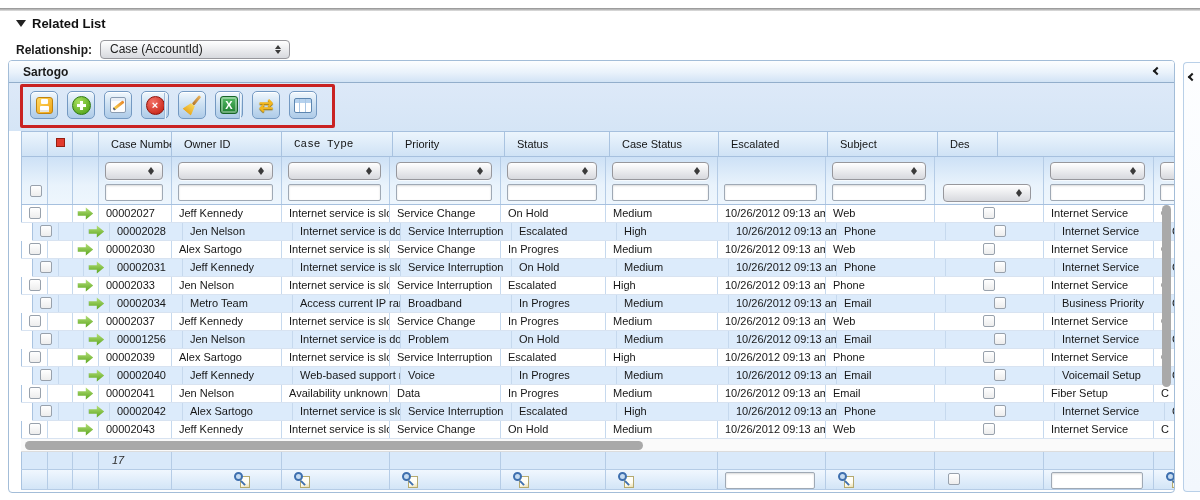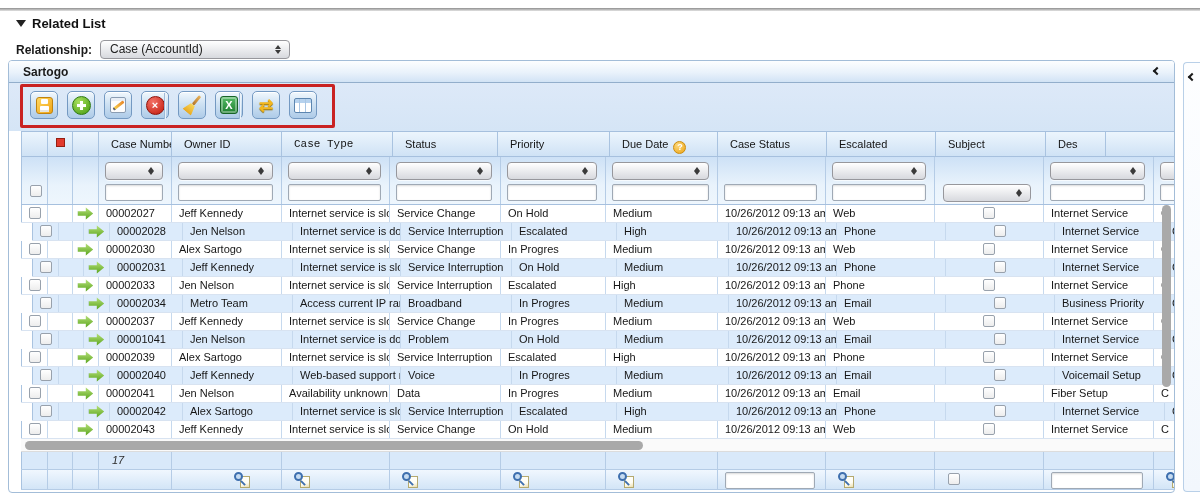--- a/index.html
+++ b/index.html
@@ -211,23 +211,22 @@
   </div>
 
   <div class="grid-viewport">
     <div class="grid-row ghead">
         <div class="gcell first-border" style="width: 27px;"></div>
         <div class="gcell" style="width: 25px; text-align: center; padding-left: 0px;"><span class="red-flag-icon"></span></div>
         <div class="gcell" style="width: 26px;"></div>
         <div class="gcell" style="width: 73px;"><span>Case Number</span></div>
         <div class="gcell" style="width: 110px;"><span>Owner ID</span></div>
         <div class="gcell" style="width: 111px; font-family: Liberation Mono, monospace;"><span>Case Type</span></div>
+        <div class="gcell" style="width: 112px;"><span>Priority</span></div>
         <div class="gcell" style="width: 105px;"><span>Status</span></div>
-        <div class="gcell" style="width: 112px;"><span>Priority</span></div>
-        <div class="gcell" style="width: 108px;"><span>Due Date</span><span class="help-icon">?</span></div>
         <div class="gcell" style="width: 109px;"><span>Case Status</span></div>
         <div class="gcell" style="width: 109px;"><span>Escalated</span></div>
         <div class="gcell" style="width: 110px;"><span>Subject</span></div>
         <div class="gcell" style="width: 60px;"><span>Des</span></div>
       </div>
     <div class="grid-row gfilter">
         <div class="gcell first-border" style="width: 27px;">
           <span class="checkbox f-check"></span>
         </div>
         <div class="gcell" style="width: 25px;"></div>
@@ -403,21 +402,21 @@
           <div class="gcell" style="width: 108px;">10/26/2012 09:13 am</div>
           <div class="gcell" style="width: 109px;">Web</div>
           <div class="gcell cell-center" style="width: 109px;"><span class="checkbox"></span></div>
           <div class="gcell" style="width: 110px;">Internet Service</div>
           <div class="gcell" style="width: 60px;">C</div>
         </div>
         <div class="grid-row drow alt">
           <div class="gcell first-border cell-center" style="width: 27px;"><span class="checkbox"></span></div>
           <div class="gcell" style="width: 25px;"></div>
           <div class="gcell cell-center" style="width: 26px;"><span class="go-arrow-icon"></span></div>
-          <div class="gcell" style="width: 73px;">00001041</div>
+          <div class="gcell" style="width: 73px;">00001256</div>
           <div class="gcell" style="width: 110px;">Jen Nelson</div>
           <div class="gcell" style="width: 108px;">Internet service is dowr</div>
           <div class="gcell" style="width: 111px;">Problem</div>
           <div class="gcell" style="width: 105px;">On Hold</div>
           <div class="gcell" style="width: 112px;">Medium</div>
           <div class="gcell" style="width: 108px;">10/26/2012 09:13 am</div>
           <div class="gcell" style="width: 109px;">Email</div>
           <div class="gcell cell-center" style="width: 109px;"><span class="checkbox"></span></div>
           <div class="gcell" style="width: 110px;">Internet Service</div>
           <div class="gcell" style="width: 60px;">C</div>

